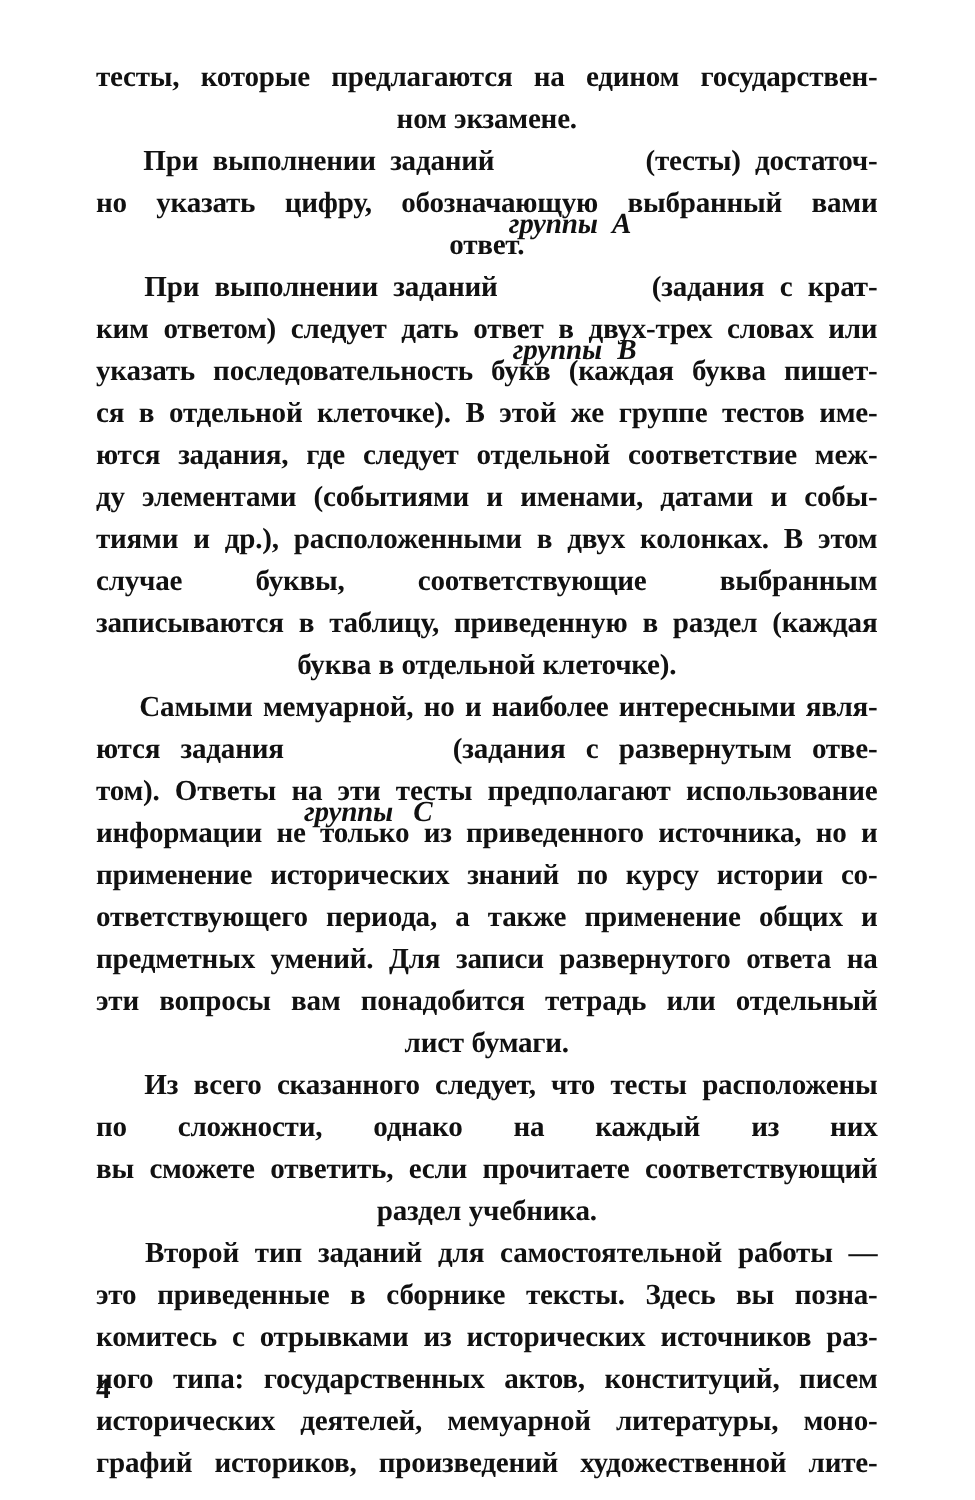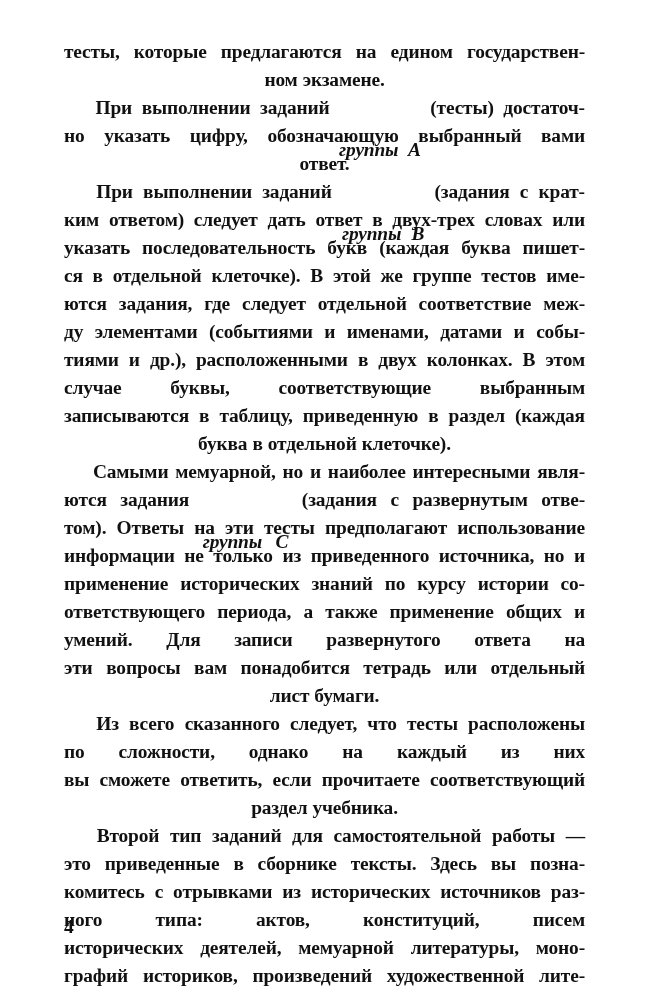--- a/index.html
+++ b/index.html
@@ -122,35 +122,35 @@
         <div class="line just"><span class="w">записываются</span><span class="w">в</span><span class="w">таблицу,</span><span class="w">приведенную</span><span class="w">в</span><span class="w">раздел</span><span class="w">(каждая</span></div>
         <div class="line last"><span class="w">буква</span><span class="w">в</span><span class="w">отдельной</span><span class="w">клеточке).</span></div>
       </div>
       <div class="para">
         <div class="line just indent"><span class="lead-space"></span><span class="w">Самыми</span><span class="w">мемуарной,</span><span class="w">но</span><span class="w">и</span><span class="w">наиболее</span><span class="w">интересными</span><span class="w">явля-</span></div>
         <div class="line just"><span class="w">ются</span><span class="w">задания</span><span class="w ital">группы</span><span class="w ital">С</span><span class="w">(задания</span><span class="w">с</span><span class="w">развернутым</span><span class="w">отве-</span></div>
         <div class="line just"><span class="w">том).</span><span class="w">Ответы</span><span class="w">на</span><span class="w">эти</span><span class="w">тесты</span><span class="w">предполагают</span><span class="w">использование</span></div>
         <div class="line just"><span class="w">информации</span><span class="w">не</span><span class="w">только</span><span class="w">из</span><span class="w">приведенного</span><span class="w">источника,</span><span class="w">но</span><span class="w">и</span></div>
         <div class="line just"><span class="w">применение</span><span class="w">исторических</span><span class="w">знаний</span><span class="w">по</span><span class="w">курсу</span><span class="w">истории</span><span class="w">со-</span></div>
         <div class="line just"><span class="w">ответствующего</span><span class="w">периода,</span><span class="w">а</span><span class="w">также</span><span class="w">применение</span><span class="w">общих</span><span class="w">и</span></div>
-        <div class="line just"><span class="w">умений.</span><span class="w">Для</span><span class="w">записи</span><span class="w">развернутого</span><span class="w">ответа</span><span class="w">на</span></div>
+        <div class="line just"><span class="w">предметных</span><span class="w">умений.</span><span class="w">Для</span><span class="w">записи</span><span class="w">развернутого</span><span class="w">ответа</span><span class="w">на</span></div>
         <div class="line just"><span class="w">эти</span><span class="w">вопросы</span><span class="w">вам</span><span class="w">понадобится</span><span class="w">тетрадь</span><span class="w">или</span><span class="w">отдельный</span></div>
         <div class="line last"><span class="w">лист</span><span class="w">бумаги.</span></div>
       </div>
       <div class="para">
         <div class="line just indent"><span class="lead-space"></span><span class="w">Из</span><span class="w">всего</span><span class="w">сказанного</span><span class="w">следует,</span><span class="w">что</span><span class="w">тесты</span><span class="w">расположены</span></div>
         <div class="line just"><span class="w">по</span><span class="w">сложности,</span><span class="w">однако</span><span class="w">на</span><span class="w">каждый</span><span class="w">из</span><span class="w">них</span></div>
         <div class="line just"><span class="w">вы</span><span class="w">сможете</span><span class="w">ответить,</span><span class="w">если</span><span class="w">прочитаете</span><span class="w">соответствующий</span></div>
         <div class="line last"><span class="w">раздел</span><span class="w">учебника.</span></div>
       </div>
       <div class="para">
         <div class="line just indent"><span class="lead-space"></span><span class="w">Второй</span><span class="w">тип</span><span class="w">заданий</span><span class="w">для</span><span class="w">самостоятельной</span><span class="w">работы</span><span class="w">—</span></div>
         <div class="line just"><span class="w">это</span><span class="w">приведенные</span><span class="w">в</span><span class="w">сборнике</span><span class="w">тексты.</span><span class="w">Здесь</span><span class="w">вы</span><span class="w">позна-</span></div>
         <div class="line just"><span class="w">комитесь</span><span class="w">с</span><span class="w">отрывками</span><span class="w">из</span><span class="w">исторических</span><span class="w">источников</span><span class="w">раз-</span></div>
-        <div class="line just"><span class="w">ного</span><span class="w">типа:</span><span class="w">актов,</span><span class="w">конституций,</span><span class="w">писем</span></div>
+        <div class="line just"><span class="w">ного</span><span class="w">типа:</span><span class="w">государственных</span><span class="w">актов,</span><span class="w">конституций,</span><span class="w">писем</span></div>
         <div class="line just"><span class="w">исторических</span><span class="w">деятелей,</span><span class="w">мемуарной</span><span class="w">литературы,</span><span class="w">моно-</span></div>
         <div class="line just"><span class="w">графий</span><span class="w">историков,</span><span class="w">произведений</span><span class="w">художественной</span><span class="w">лите-</span></div>
         <div class="line last"><span class="w">ратуры</span><span class="w">и</span><span class="w">т.</span><span class="w">д.</span></div>
       </div>
     </div>
 
   <div id="page-number">4</div>
 
 </div>
 

